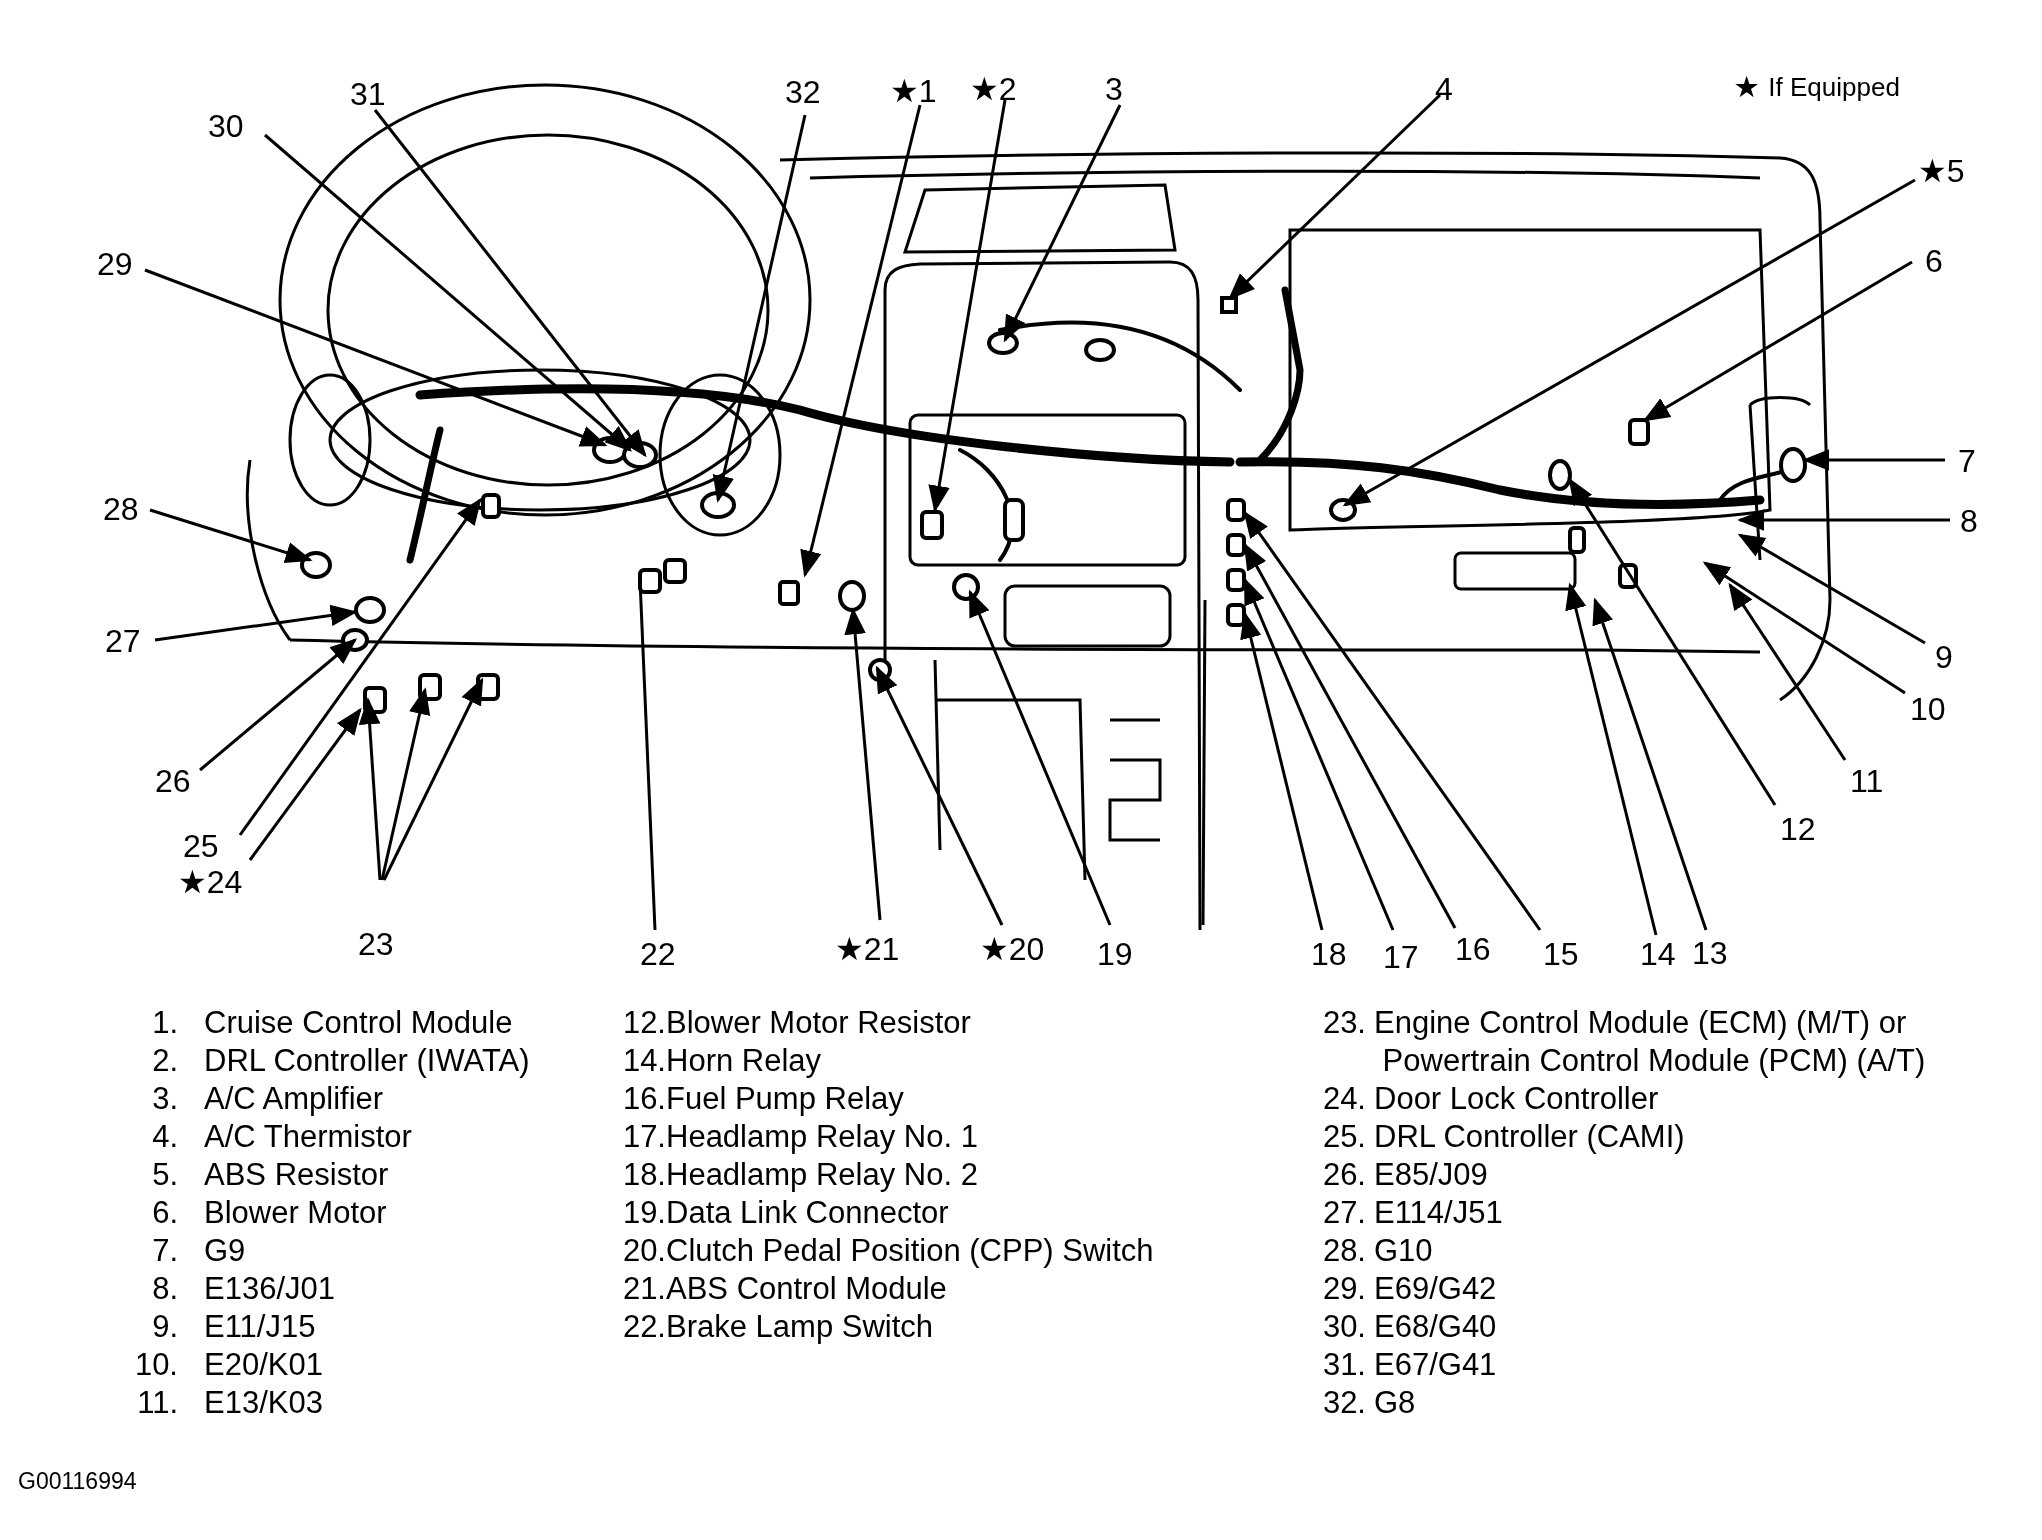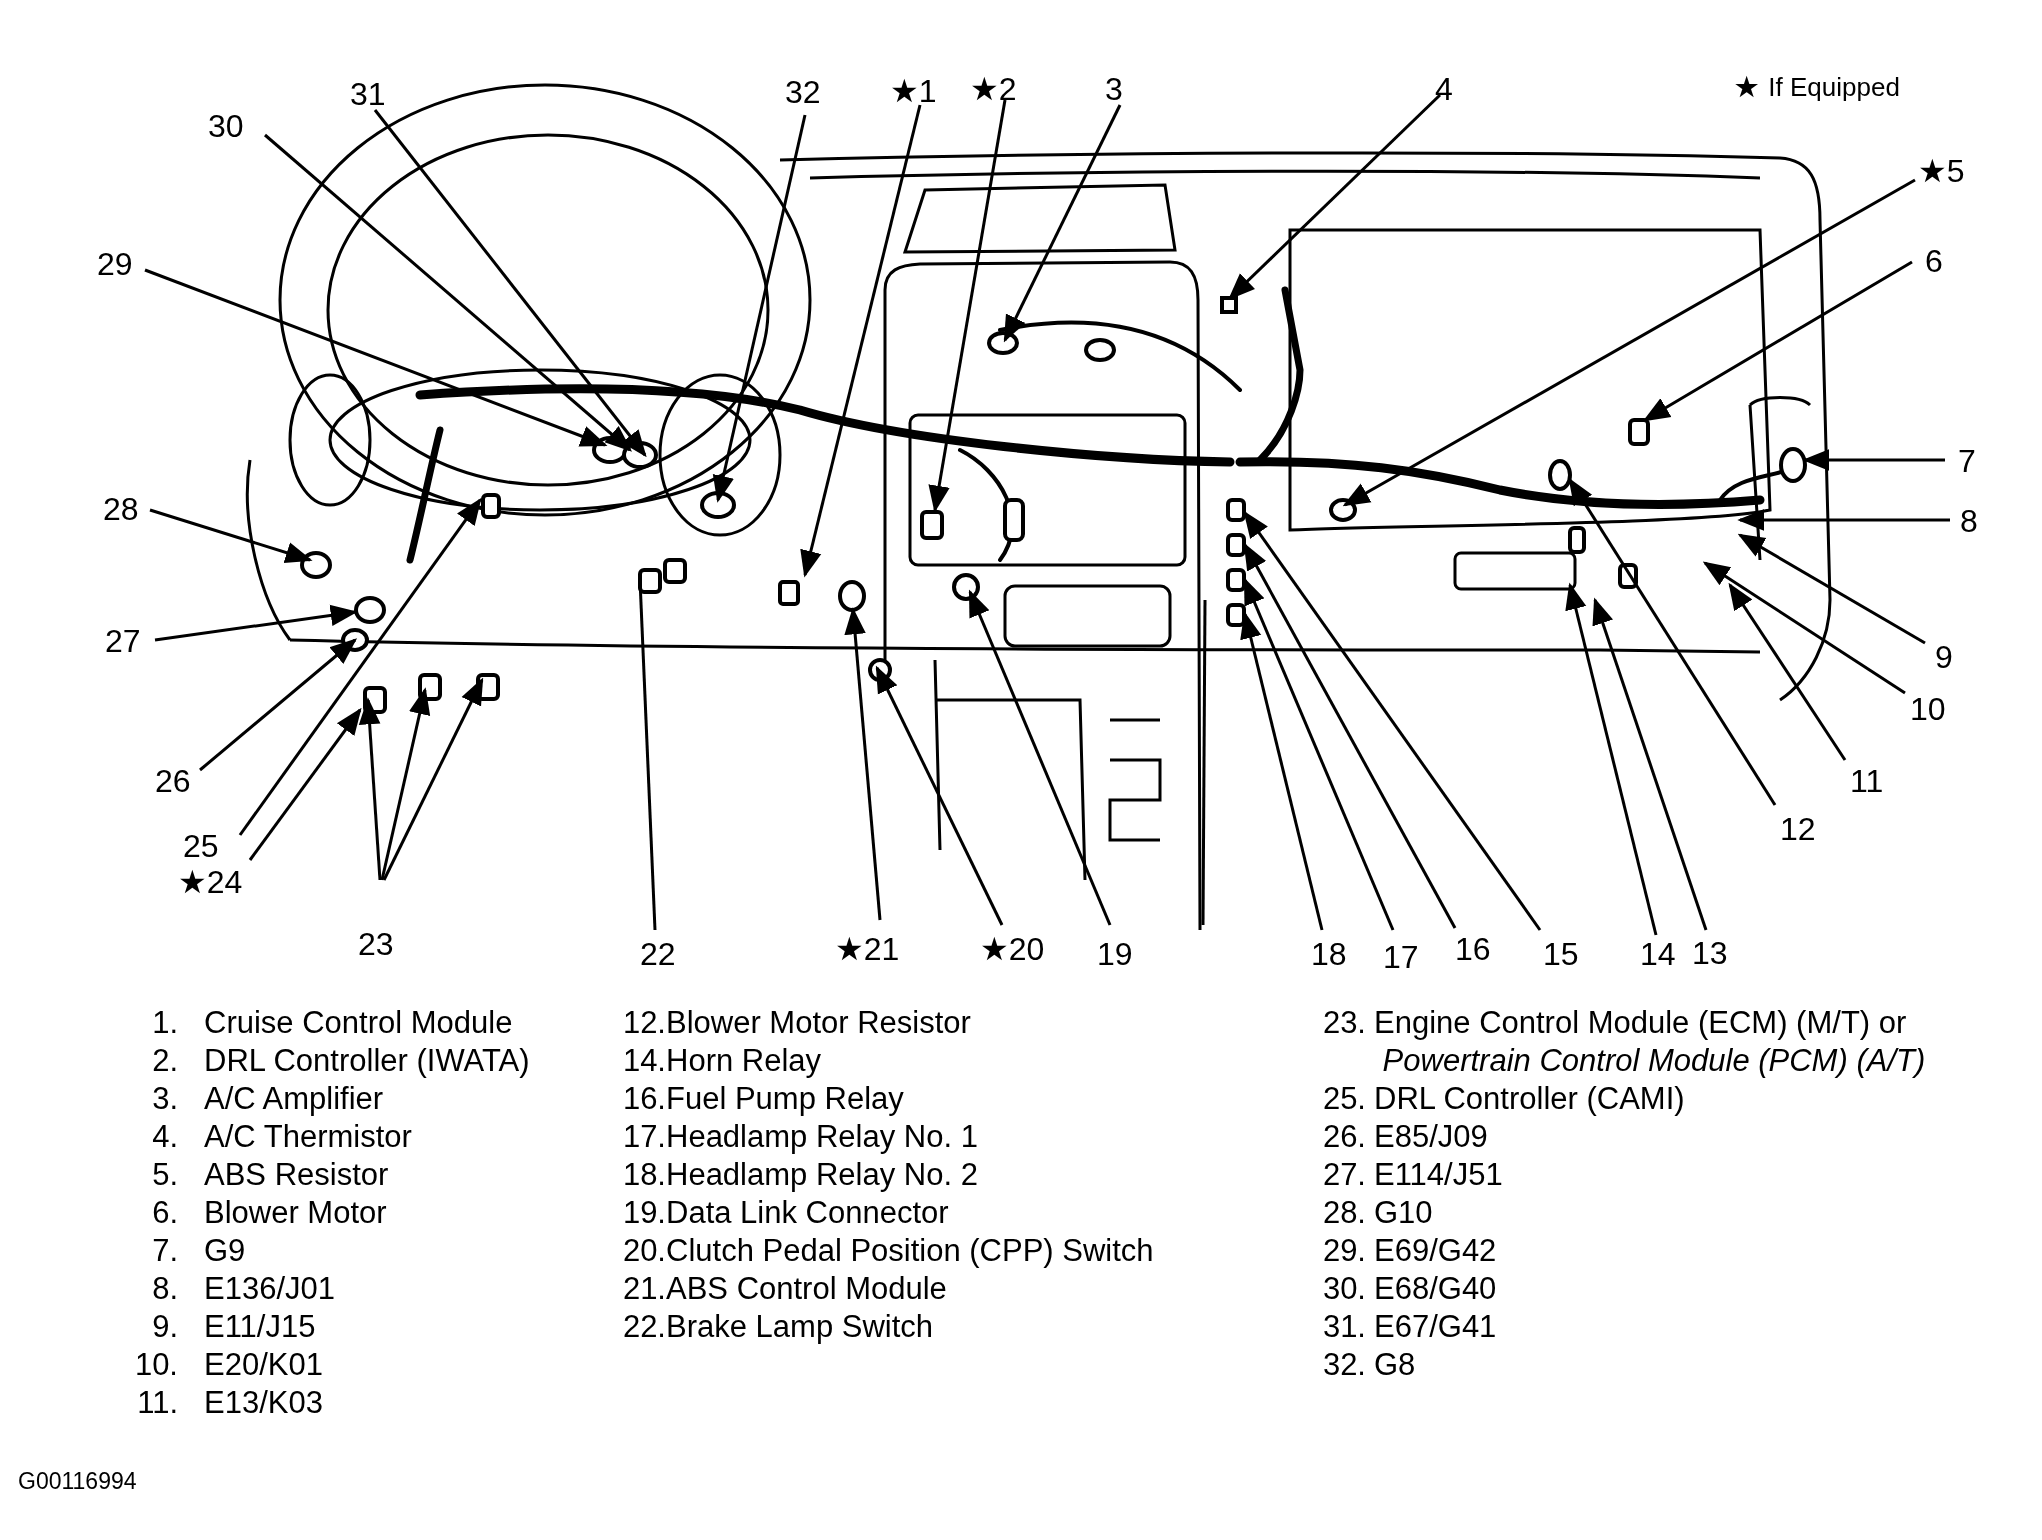--- a/index.html
+++ b/index.html
@@ -12,21 +12,21 @@
   .legend-col { position: absolute; top: 1004px; font-size: 31px; line-height: 38px; }
   .legend-item { display: flex; white-space: nowrap; }
   .legend-item .num { display: inline-block; text-align: right; }
   .legend-item .desc { display: inline-block; }
   #col1 { left: 130px; }
   #col1 .num { width: 48px; margin-right: 26px; }
   #col2 { left: 618px; }
   #col2 .num { width: 48px; }
   #col3 { left: 1318px; }
   #col3 .num { width: 48px; margin-right: 8px; }
-  .legend-item .desc.wrap { white-space: pre; font-style: italic; }
+  .legend-item .desc.wrap { white-space: pre; }
   .figure-id { position: absolute; left: 18px; top: 1468px; font-size: 23px; }
 </style>
 </head>
 <body>
 
 <div class="legend-note">
   <span class="star">★</span><span>If Equipped</span>
 </div>
 
 <svg id="diagram" viewBox="0 0 2042 1000" xmlns="http://www.w3.org/2000/svg">
@@ -269,20 +269,24 @@
 <div class="legend-col" id="col3">
   <div class="legend-item">
       <span class="num">23.</span>
       <span class="desc">Engine Control Module (ECM) (M/T) or</span>
     </div>
   <div class="legend-item">
       <span class="num"></span>
       <span class="desc wrap"> Powertrain Control Module (PCM) (A/T)</span>
     </div>
   <div class="legend-item">
+      <span class="num">24.</span>
+      <span class="desc">Door Lock Controller</span>
+    </div>
+  <div class="legend-item">
       <span class="num">25.</span>
       <span class="desc">DRL Controller (CAMI)</span>
     </div>
   <div class="legend-item">
       <span class="num">26.</span>
       <span class="desc">E85/J09</span>
     </div>
   <div class="legend-item">
       <span class="num">27.</span>
       <span class="desc">E114/J51</span>

